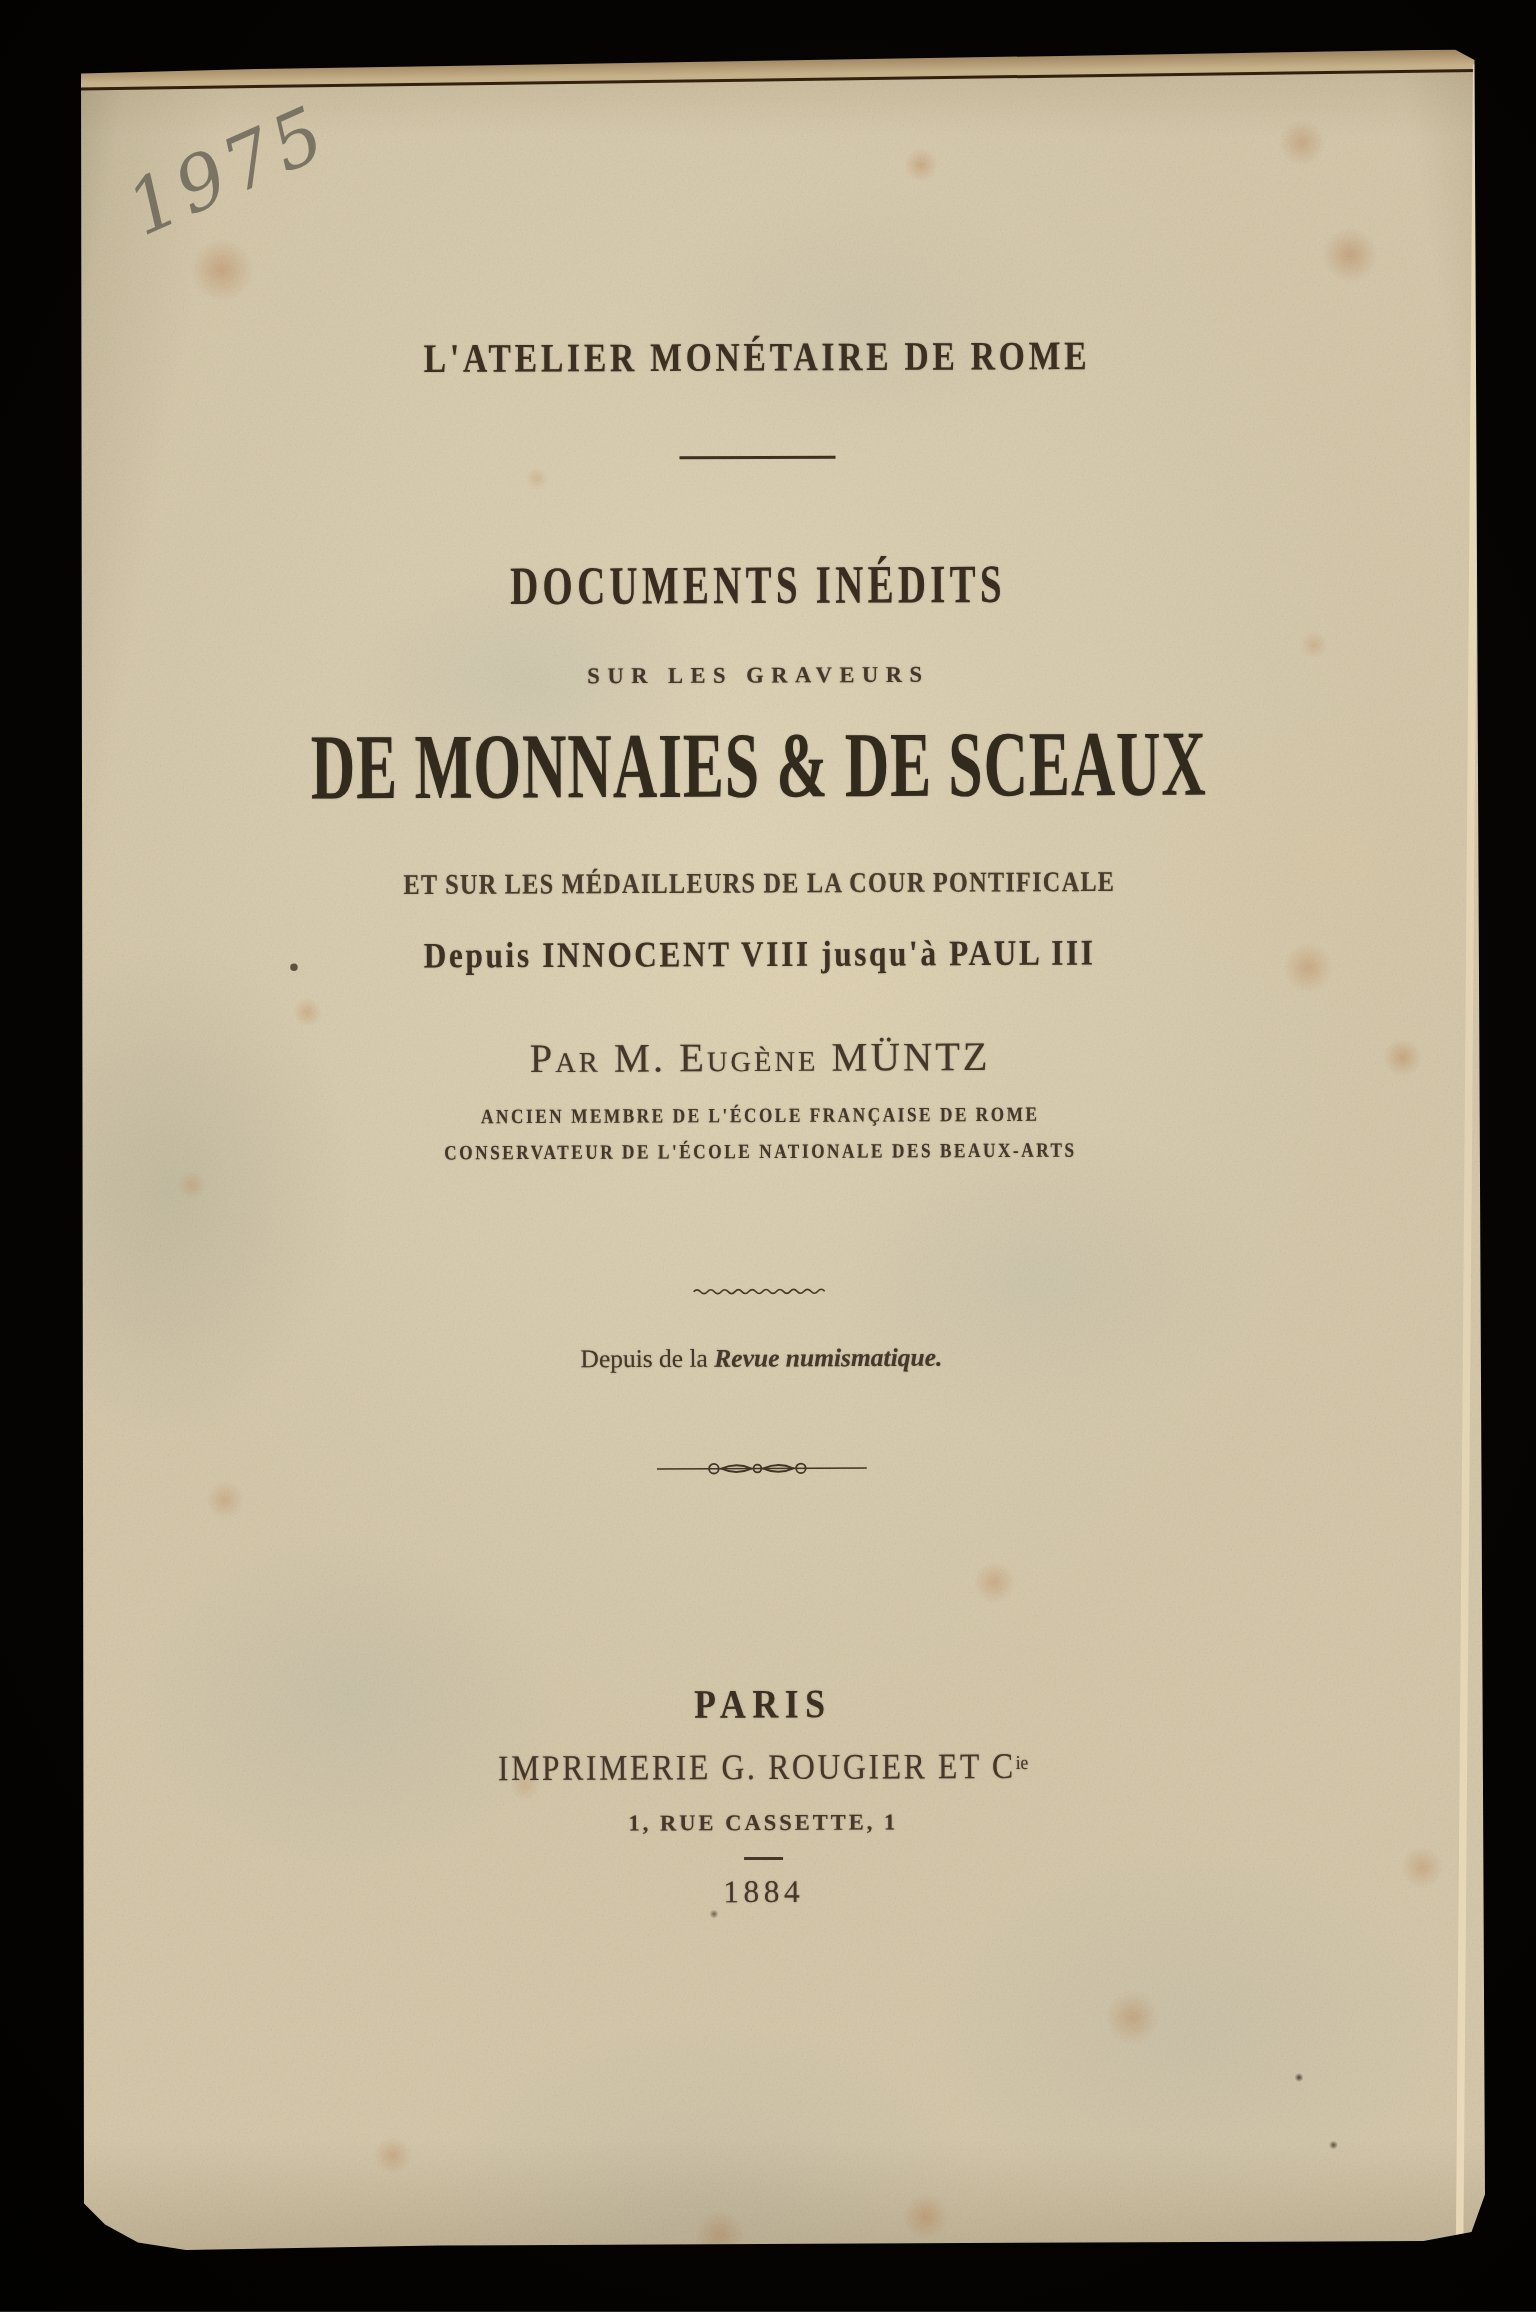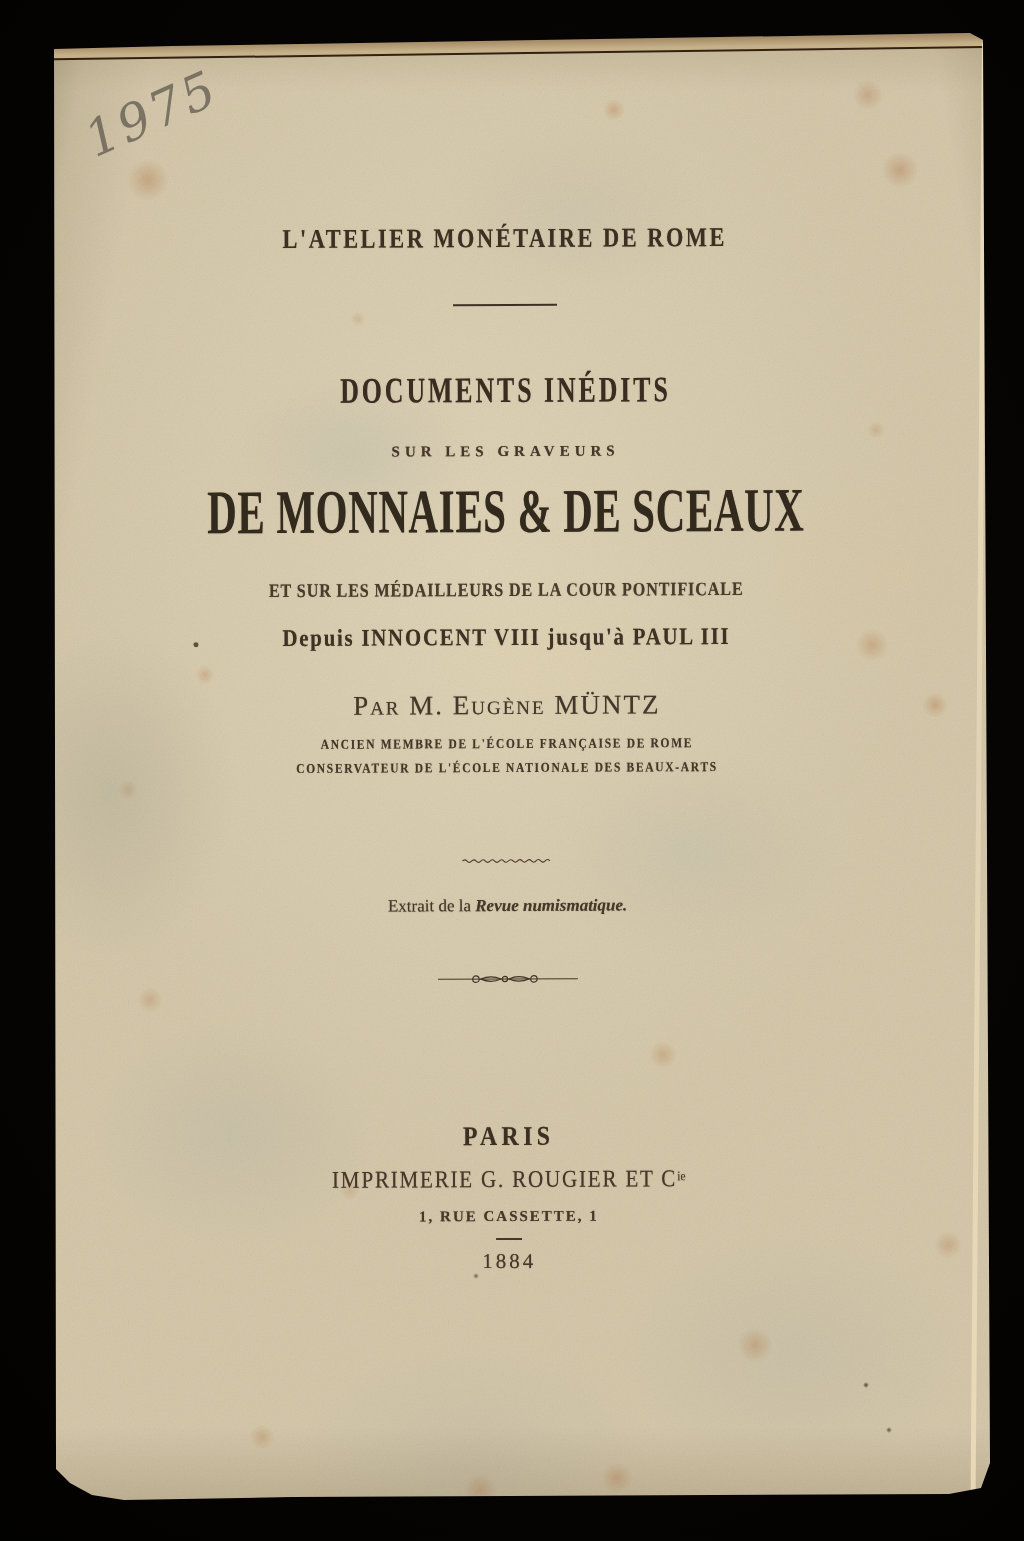--- a/index.html
+++ b/index.html
@@ -137,21 +137,21 @@
       <div class="line author">Par M. Eugène MÜNTZ</div>
       <div class="line affil1">ANCIEN MEMBRE DE L'ÉCOLE FRANÇAISE DE ROME</div>
       <div class="line affil2">CONSERVATEUR DE L'ÉCOLE NATIONALE DES BEAUX-ARTS</div>
 
       <div class="orn wavy">
         <svg width="92" height="8" viewBox="0 0 92 8">
           <path d="M1 4 q2.3 -2.6 4.6 0 t4.6 0 t4.6 0 t4.6 0 t4.6 0 t4.6 0 t4.6 0 t4.6 0 t4.6 0 t4.6 0 t4.6 0 t4.6 0 t4.6 0 t4.6 0 t4.6 0 t4.6 0 t4.6 0 t4.6 0 t4.6 0" stroke="#4a3a2a" fill="none" stroke-width="1.1"></path>
         </svg>
       </div>
 
-      <div class="line extrait"><span>Extrait de la </span><span class="ital">Revue numismatique.</span></div>
+      <div class="line extrait"><span>Depuis de la </span><span class="ital">Revue numismatique.</span></div>
 
       <div class="orn center-orn">
         <svg width="140" height="12" viewBox="0 0 140 12">
           <line x1="0" y1="6" x2="140" y2="6" stroke="#423426" stroke-width="1"></line>
           <circle cx="38" cy="6" r="3.2" fill="none" stroke="#423426" stroke-width="1.2"></circle>
           <path d="M43 6 Q53 1.5 63 6 Q53 10.5 43 6 Z" fill="none" stroke="#423426" stroke-width="1.3"></path>
           <circle cx="67" cy="6" r="2.6" fill="none" stroke="#423426" stroke-width="1.2"></circle>
           <path d="M71 6 Q81 1.5 91 6 Q81 10.5 71 6 Z" fill="none" stroke="#423426" stroke-width="1.3"></path>
           <circle cx="96" cy="6" r="3.2" fill="none" stroke="#423426" stroke-width="1.2"></circle>
         </svg>

